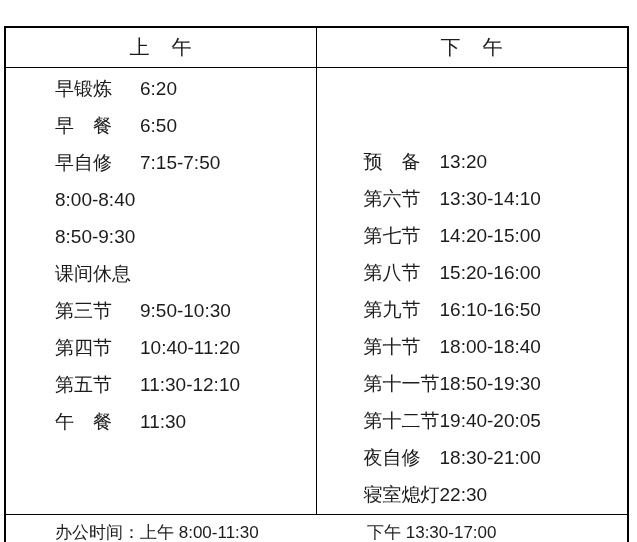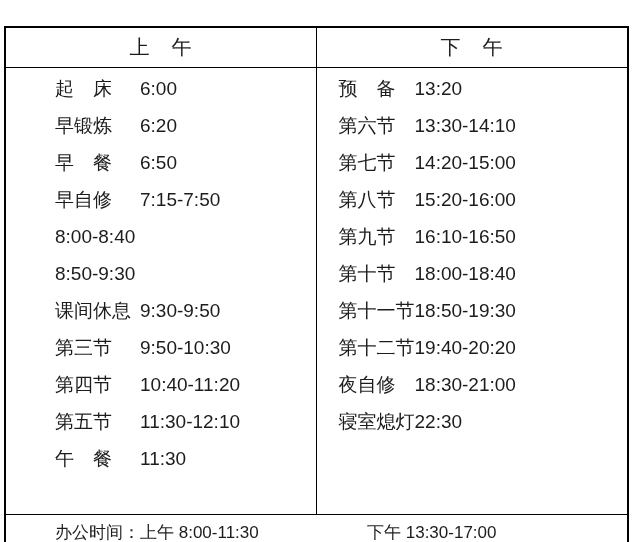--- a/index.html
+++ b/index.html
@@ -47,21 +47,21 @@
     flex: 1 1 50%;
     display: flex;
     flex-direction: column;
     box-sizing: border-box;
     padding-top: 2px;
   }
   .col.morning {
     border-right: 1.5px solid #000000;
     padding-left: 49px;
   }
-  .col.afternoon { padding-left: 22px; }
+  .col.afternoon { padding-left: 47px; justify-content: flex-end; }
   .schedule-row {
     flex: 0 0 37.1px;
     height: 37.1px;
     display: flex;
     align-items: center;
     font-size: 19px;
     white-space: nowrap;
   }
   .schedule-row .label { display: inline-block; }
   .col.morning .label   { width: 85px; }
@@ -86,24 +86,20 @@
 <body>
 
 <div class="table">
   <div class="header-row">
     <div class="header-cell morning">上　午</div>
     <div class="header-cell afternoon">下　午</div>
   </div>
 
   <div class="body">
     <div class="col morning" id="morning-col">
-  <div class="schedule-row">
-    <span class="label">起　床</span>
-    <span class="time">6:00</span>
-  </div>
 
   <div class="schedule-row">
     <span class="label">早锻炼</span>
     <span class="time">6:20</span>
   </div>
 
   <div class="schedule-row">
     <span class="label">早　餐</span>
     <span class="time">6:50</span>
   </div>
@@ -116,21 +112,20 @@
   <div class="schedule-row">
     <span class="time">8:00-8:40</span>
   </div>
 
   <div class="schedule-row">
     <span class="time">8:50-9:30</span>
   </div>
 
   <div class="schedule-row">
     <span class="label">课间休息</span>
-    <span class="time">9:30-9:50</span>
   </div>
 
   <div class="schedule-row">
     <span class="label">第三节</span>
     <span class="time">9:50-10:30</span>
   </div>
 
   <div class="schedule-row">
     <span class="label">第四节</span>
     <span class="time">10:40-11:20</span>
@@ -178,21 +173,21 @@
     <span class="time">18:00-18:40</span>
   </div>
 
   <div class="schedule-row">
     <span class="label">第十一节</span>
     <span class="time">18:50-19:30</span>
   </div>
 
   <div class="schedule-row">
     <span class="label">第十二节</span>
-    <span class="time">19:40-20:20</span>
+    <span class="time">19:40-20:05</span>
   </div>
 
   <div class="schedule-row">
     <span class="label">夜自修</span>
     <span class="time">18:30-21:00</span>
   </div>
 
 
   <div class="schedule-row">
     <span class="label">寝室熄灯</span>

